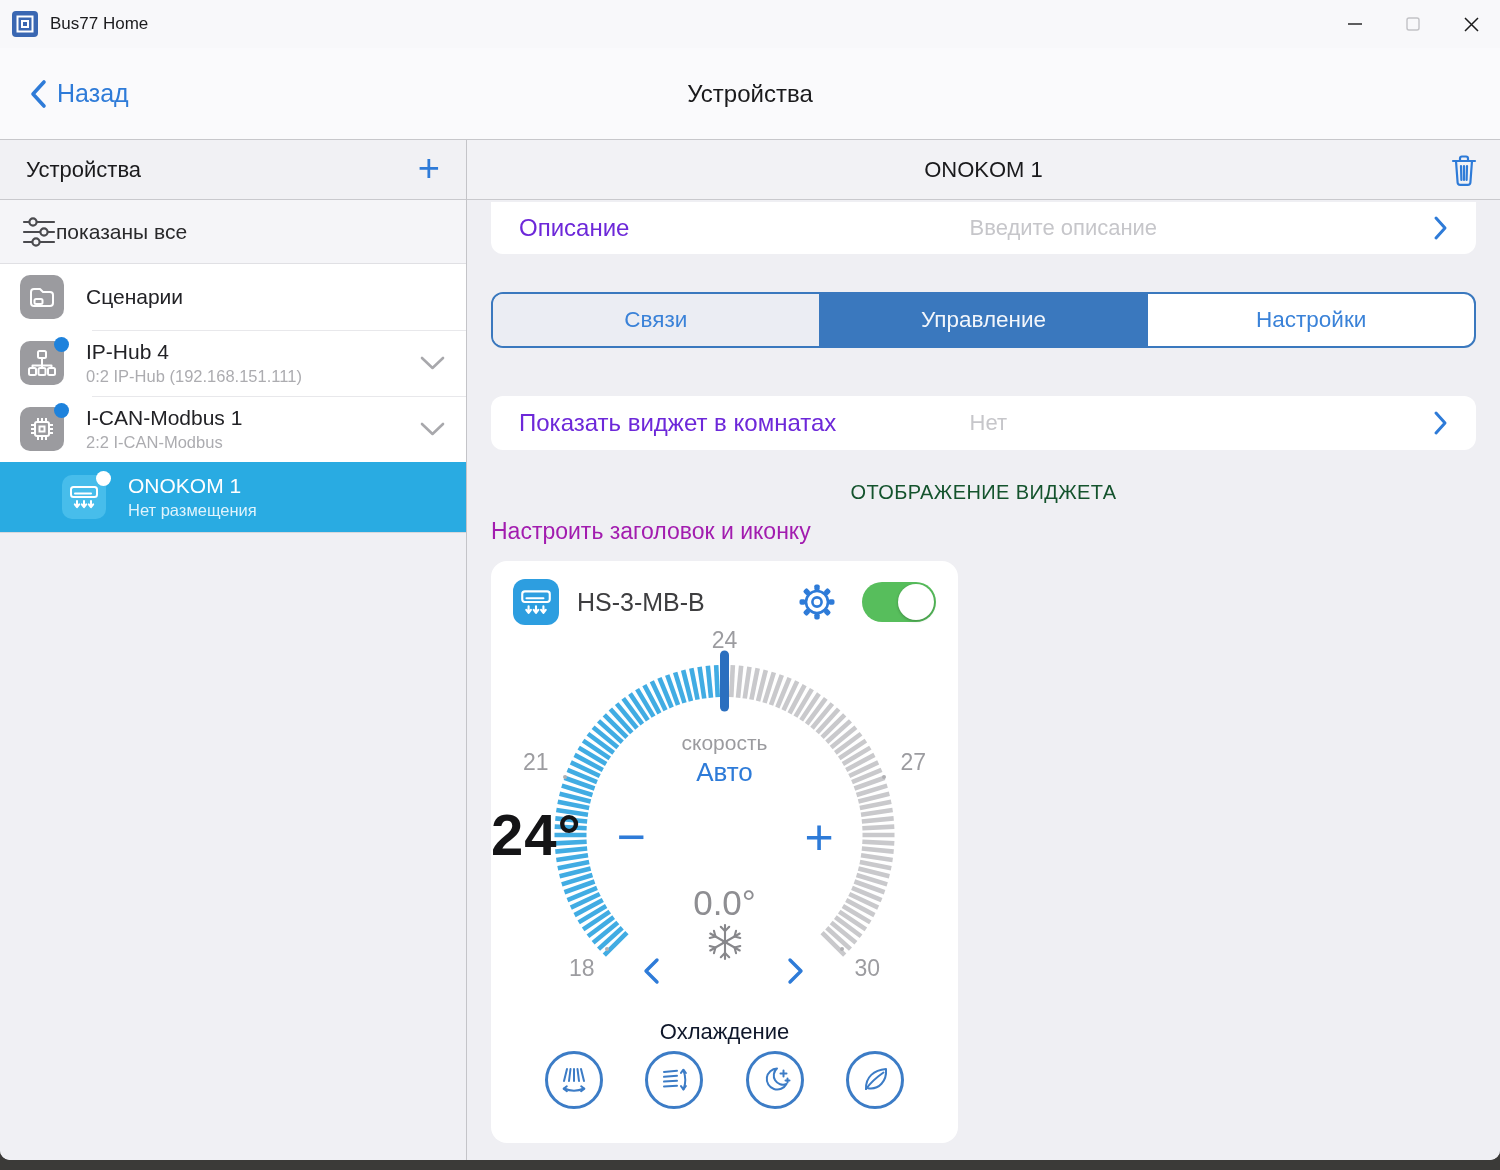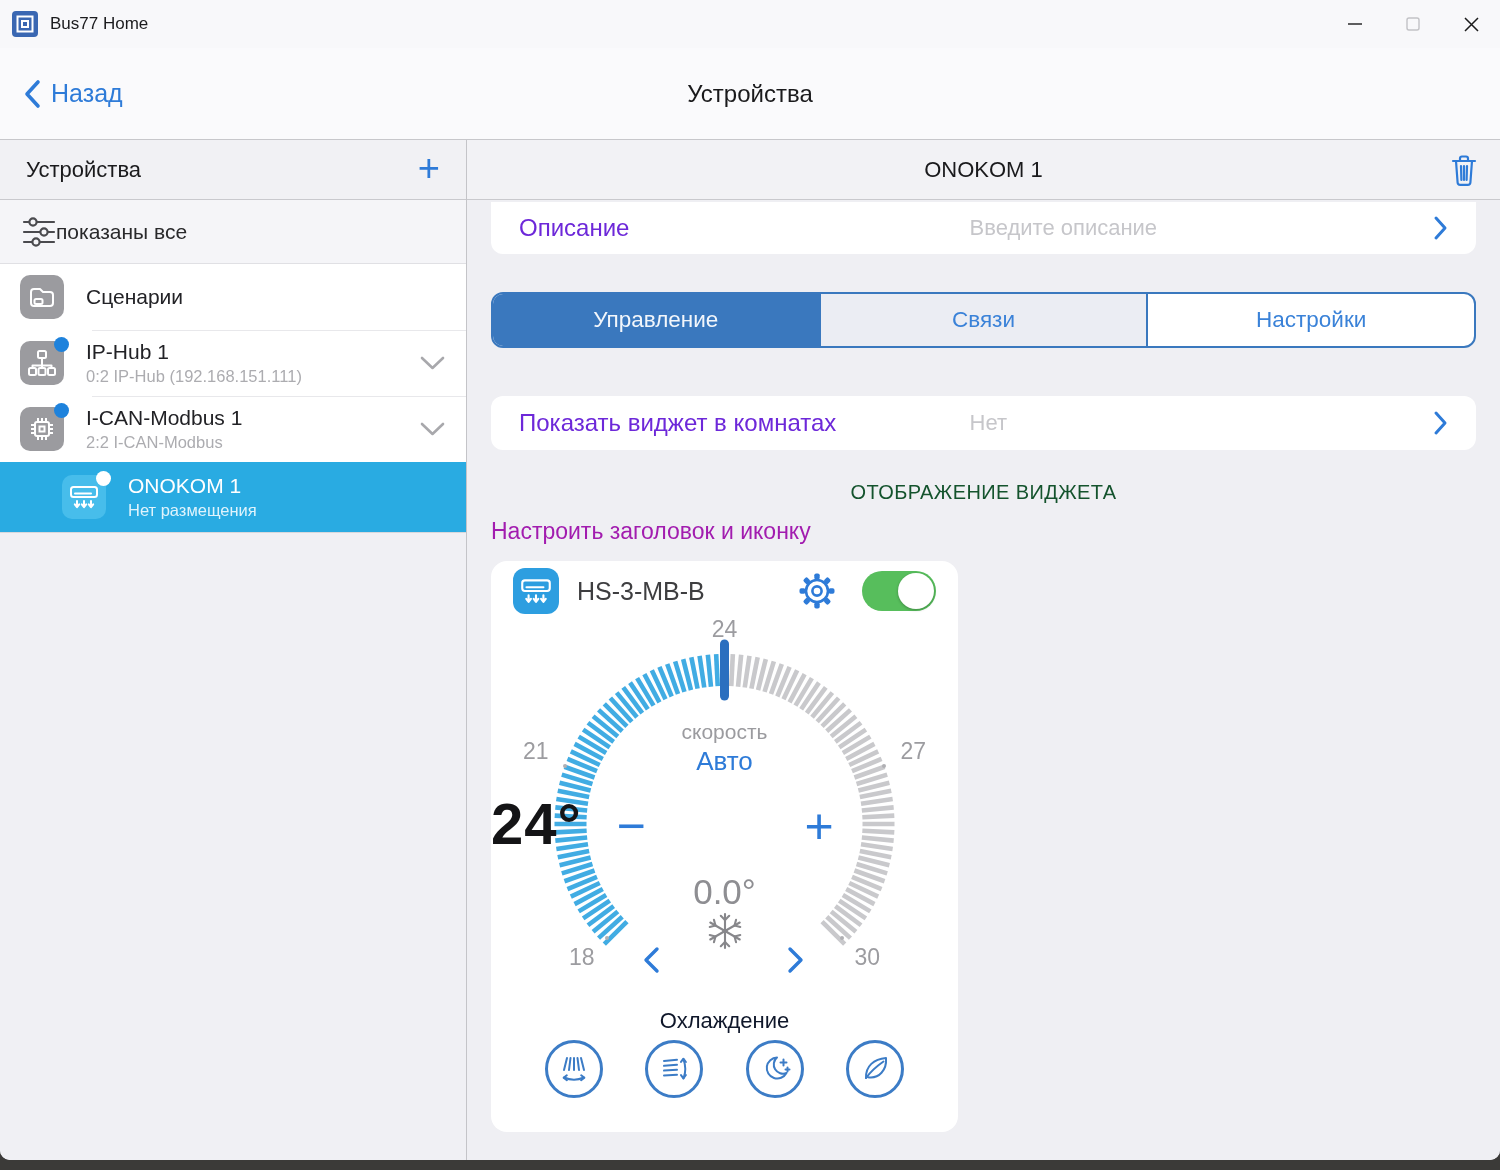--- a/index.html
+++ b/index.html
@@ -11,21 +11,21 @@
 
   
   .titlebar { height:48px; flex:0 0 48px; background:#F8F8FA; display:flex; align-items:center; padding-left:12px; }
   .app-icon { width:26px; height:26px; flex:0 0 26px; }
   .app-title { margin-left:12px; font-size:17px; color:#1b1b1d; }
   .win-controls { margin-left:auto; display:flex; height:100%; }
   .win-btn { width:58px; height:100%; display:flex; align-items:center; justify-content:center; }
 
   
   .nav { height:92px; flex:0 0 92px; background:#FAFAFC; position:relative; display:flex; align-items:center; border-bottom:1px solid #C7C7CB; }
-  .back { display:flex; align-items:center; gap:10px; padding-left:24px; cursor:default; }
+  .back { display:flex; align-items:center; gap:10px; padding-left:30px; cursor:default; }
   .back-label { font-size:25px; color:#2E7BD8; }
   .nav-title { position:absolute; left:0; right:0; text-align:center; font-size:24px; color:#1A1A1C; pointer-events:none; }
 
   
   .main { flex:1; display:flex; min-height:0; }
 
   
   .sidebar { width:467px; flex:0 0 467px; border-right:1px solid #C4C4C8; background:#F0F0F4; display:flex; flex-direction:column; }
   .s-header { height:60px; flex:0 0 60px; background:#F1F1F4; border-bottom:1px solid #C9C9CD; display:flex; align-items:center; padding:0 26px; }
   .s-header-title { font-size:22px; color:#1A1A1C; }
@@ -66,21 +66,21 @@
   .tabs { margin-top:38px; height:56px; border:2px solid #3A78BE; border-radius:12px; display:flex; overflow:hidden; background:#fff; }
   .tab { flex:1; display:flex; align-items:center; justify-content:center; font-size:22.5px; color:#3A82D8; }
   .tab + .tab { border-left:2px solid #3A78BE; }
   .tab.active { background:#3A78BE; color:#F2F6FB; }
   .tab.mid { background:#EBEDF3; }
 
   .section-label { margin-top:31px; font-size:20px; color:#14532d; letter-spacing:.4px;text-align:center; }
   .config-link { margin-top:14px; font-size:23px; color:#a21caf; }
 
   
-  .widget-card { margin-top:16px; width:467px; background:#fff; border-radius:16px; padding:7px 0 34px; }
+  .widget-card { margin-top:16px; width:467px; background:#fff; border-radius:16px; padding:18px 0 34px; }
   .w-header { display:flex; align-items:center; padding:0 22px; height:46px; }
   .w-icon { width:46px; height:46px; flex:0 0 46px; border-radius:12px; background:#2D9EE0; display:flex; align-items:center; justify-content:center; }
   .w-title { margin-left:18px; font-size:25px; color:#3E3E40; }
   .gear-btn { margin-left:auto; display:flex; }
   .toggle { margin-left:26px; width:74px; height:40px; border-radius:20px; background:#57BE5C; position:relative; }
   .knob { position:absolute; top:2px; right:2px; width:36px; height:36px; border-radius:50%; background:#fff; box-shadow:0 1px 3px rgba(0,0,0,.28); }
 
   
   .dial { position:relative; width:467px; height:400px; }
   .dial svg.ticks { position:absolute; inset:0; }
@@ -188,21 +188,21 @@
             <svg width="32" height="32" viewBox="0 0 32 32" fill="none" stroke="#fff" stroke-width="2" stroke-linejoin="round">
               <rect x="12" y="4" width="8" height="7" rx="1.5"></rect>
               <rect x="3" y="21" width="7" height="7" rx="1.5"></rect>
               <rect x="12.5" y="21" width="7" height="7" rx="1.5"></rect>
               <rect x="22" y="21" width="7" height="7" rx="1.5"></rect>
               <path d="M16 11 v5 M16 16 v5 M6.5 21 v-2.5 h19 v2.5"></path>
             </svg>
             <span class="badge"></span>
           </div>
           <div class="dev-text">
-            <span class="dev-title">IP-Hub 1</span>
+            <span class="dev-title">IP-Hub 4</span>
             <span class="dev-sub">0:2 IP-Hub (192.168.151.111)</span>
           </div>
           <span class="row-chevron">
             <svg width="27" height="17" viewBox="0 0 27 17" fill="none" stroke="#A8A8AC" stroke-width="2.6" stroke-linecap="round" stroke-linejoin="round">
                 <polyline points="3,3 13.5,13 24,3"></polyline>
               </svg>
           </span>
         </div>
 
         <div class="row">
@@ -266,22 +266,22 @@
           <span class="kv-label">Описание</span>
           <span class="kv-value">Введите описание</span>
           <span class="kv-chevron">
             <svg width="15" height="26" viewBox="0 0 15 26" fill="none" stroke="#2E7BD8" stroke-width="3" stroke-linecap="round" stroke-linejoin="round">
                 <polyline points="3,3 12,13 3,23"></polyline>
               </svg>
           </span>
         </div>
 
         <div class="tabs">
+          <div class="tab mid">Связи</div>
           <div class="tab active">Управление</div>
-          <div class="tab mid">Связи</div>
           <div class="tab">Настройки</div>
         </div>
 
         <div class="card room-card">
           <span class="kv-label">Показать виджет в комнатах</span>
           <span class="kv-value">Нет</span>
           <span class="kv-chevron">
             <svg width="15" height="26" viewBox="0 0 15 26" fill="none" stroke="#2E7BD8" stroke-width="3" stroke-linecap="round" stroke-linejoin="round">
                 <polyline points="3,3 12,13 3,23"></polyline>
               </svg>

